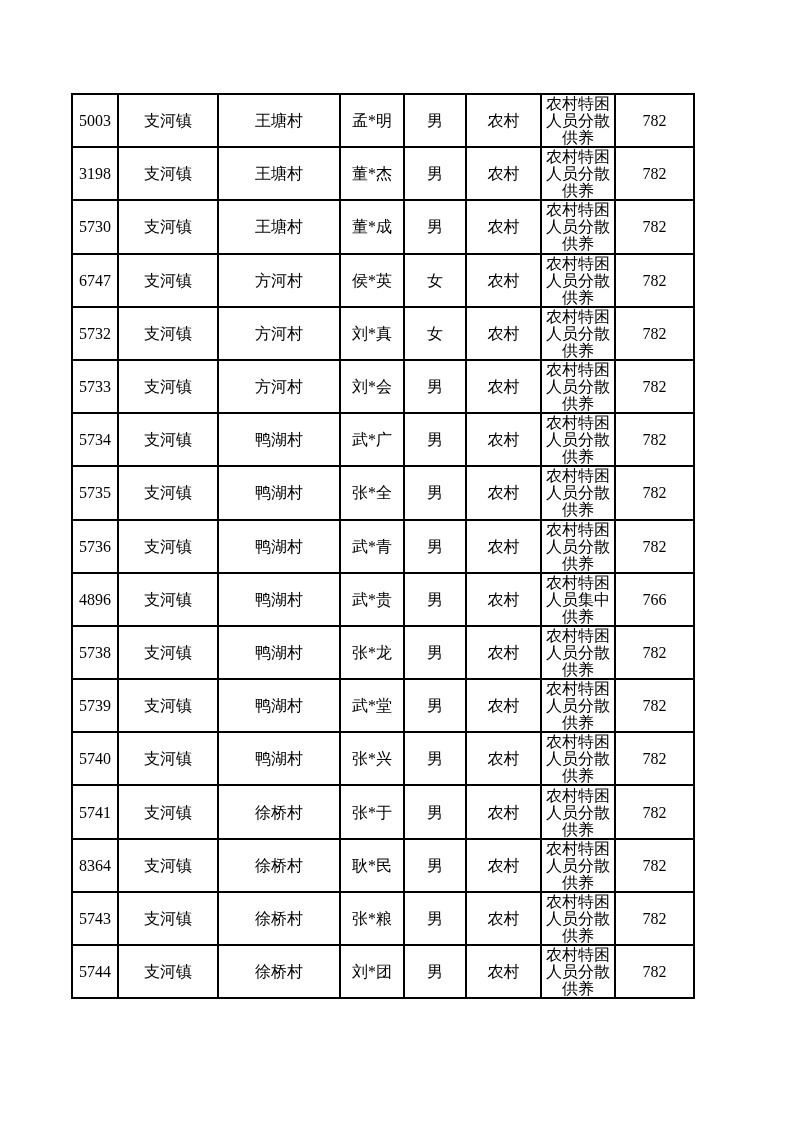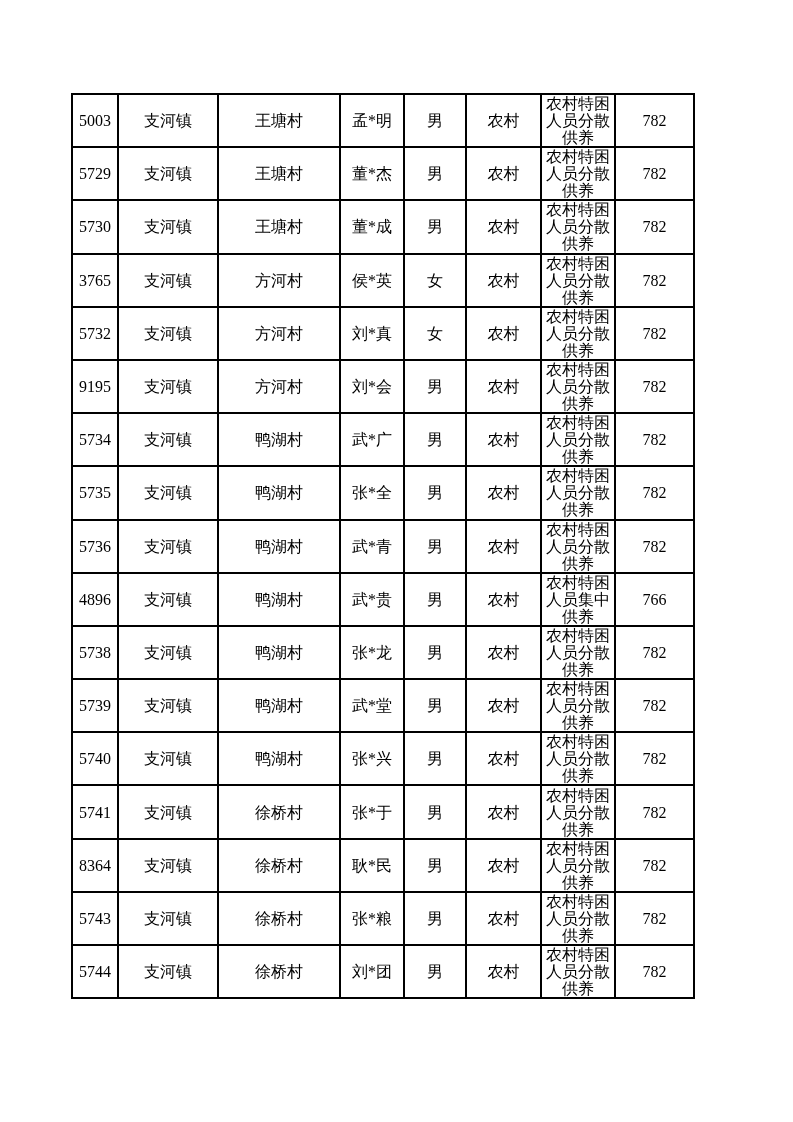--- a/index.html
+++ b/index.html
@@ -68,61 +68,61 @@
         <td>5003</td>
         <td>支河镇</td>
         <td>王塘村</td>
         <td>孟*明</td>
         <td>男</td>
         <td>农村</td>
         <td class="wrap">农村特困人员分散供养</td>
         <td>782</td>
       </tr>
       <tr>
-        <td>5729</td>
+        <td>3198</td>
         <td>支河镇</td>
         <td>王塘村</td>
         <td>董*杰</td>
         <td>男</td>
         <td>农村</td>
         <td class="wrap">农村特困人员分散供养</td>
         <td>782</td>
       </tr>
       <tr>
         <td>5730</td>
         <td>支河镇</td>
         <td>王塘村</td>
         <td>董*成</td>
         <td>男</td>
         <td>农村</td>
         <td class="wrap">农村特困人员分散供养</td>
         <td>782</td>
       </tr>
       <tr>
-        <td>3765</td>
+        <td>6747</td>
         <td>支河镇</td>
         <td>方河村</td>
         <td>侯*英</td>
         <td>女</td>
         <td>农村</td>
         <td class="wrap">农村特困人员分散供养</td>
         <td>782</td>
       </tr>
       <tr>
         <td>5732</td>
         <td>支河镇</td>
         <td>方河村</td>
         <td>刘*真</td>
         <td>女</td>
         <td>农村</td>
         <td class="wrap">农村特困人员分散供养</td>
         <td>782</td>
       </tr>
       <tr>
-        <td>9195</td>
+        <td>5733</td>
         <td>支河镇</td>
         <td>方河村</td>
         <td>刘*会</td>
         <td>男</td>
         <td>农村</td>
         <td class="wrap">农村特困人员分散供养</td>
         <td>782</td>
       </tr>
       <tr>
         <td>5734</td>

